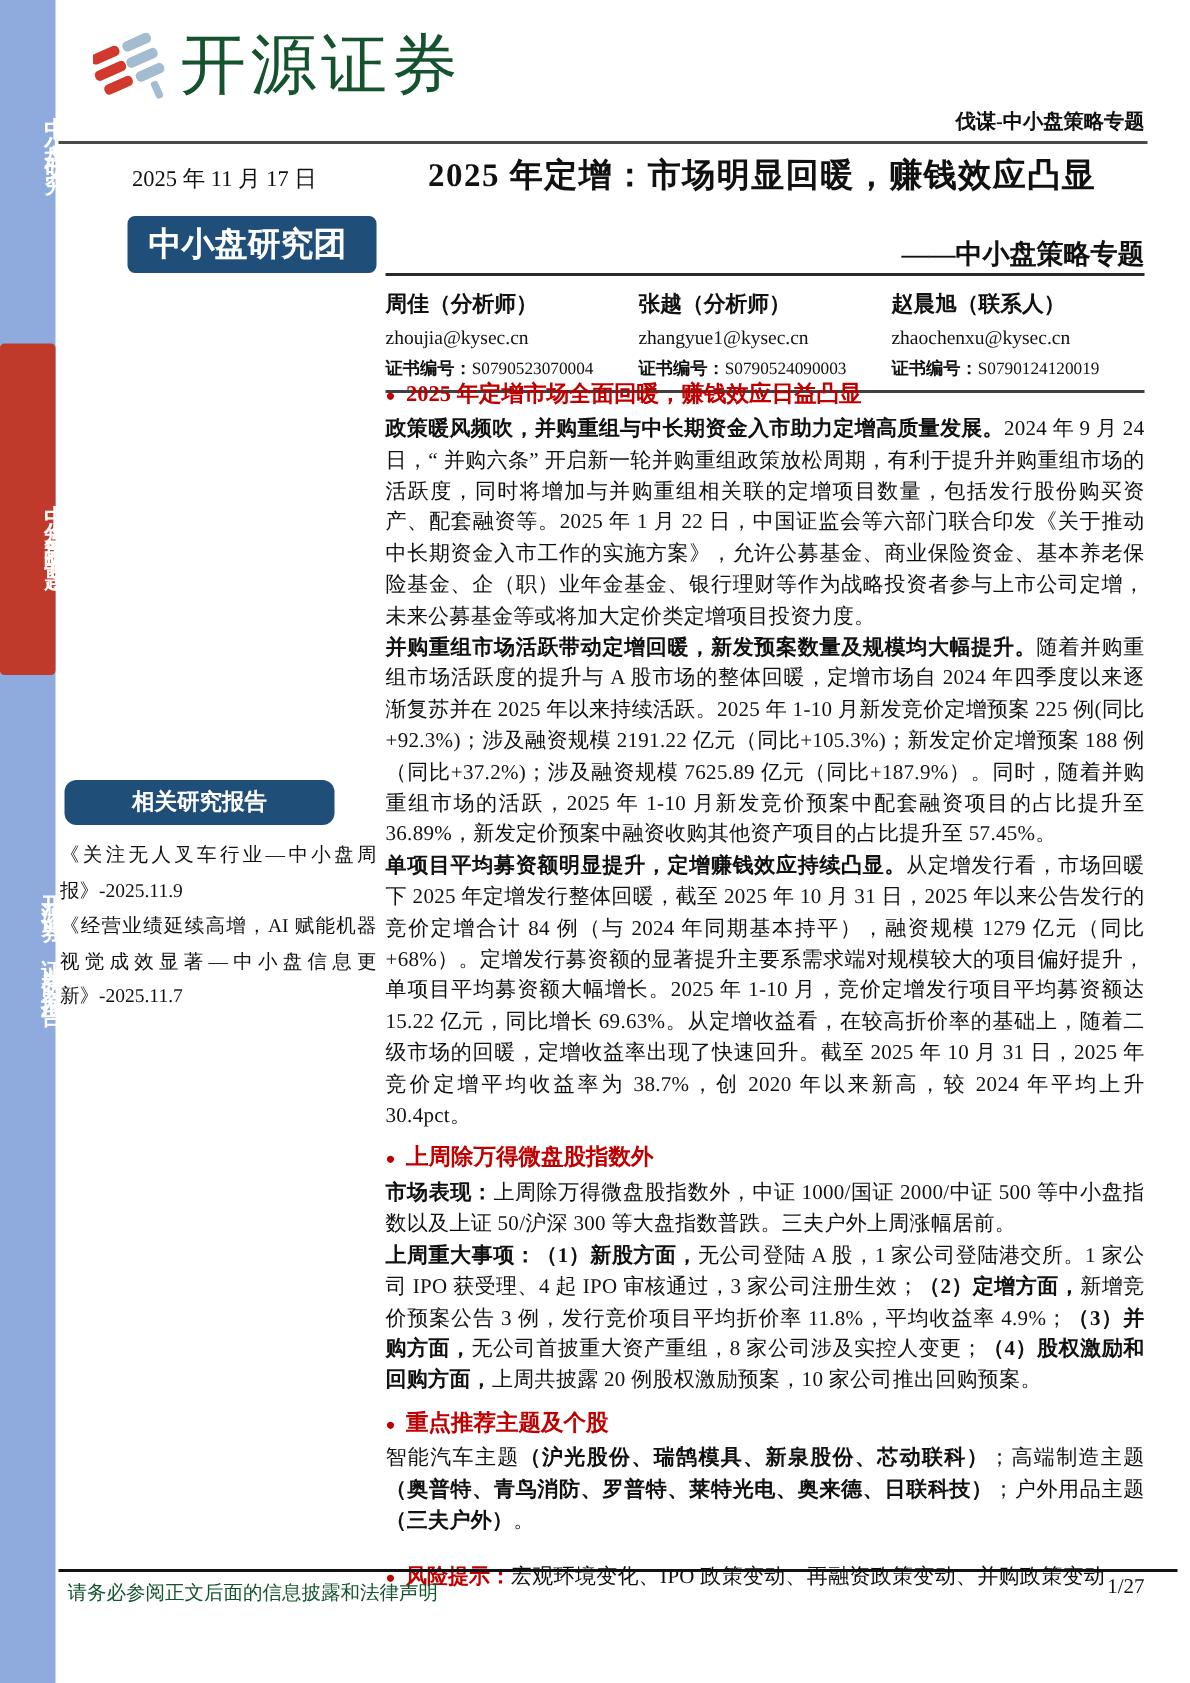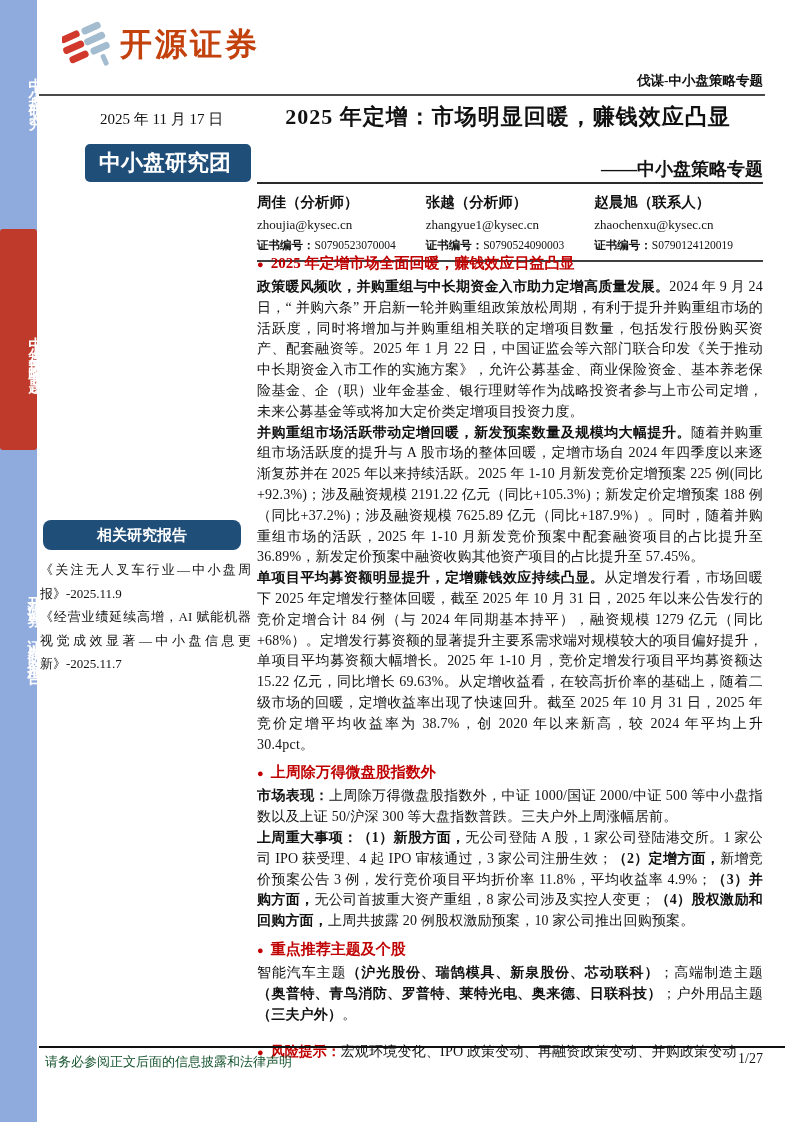--- a/index.html
+++ b/index.html
@@ -11,26 +11,26 @@
   .rail-label{position:absolute;left:0;width:37px;text-align:center;
               writing-mode:vertical-rl;text-orientation:upright;
               color:#fff;font-weight:bold;font-family:"Liberation Sans",sans-serif;}
   .rail-top{top:66px;font-size:15px;letter-spacing:9px;left:8px;}
   .rail-red{position:absolute;left:0;top:229px;width:37px;height:221px;background:#C03A2B;border-radius:3px;}
   .rail-red .rail-label{position:absolute;top:40px;left:8px;font-size:15px;letter-spacing:7px;height:160px;}
   .rail-bottom{top:585px;font-size:14px;letter-spacing:6px;left:7px;}
 
   
   .logo-row{position:absolute;left:62px;top:16px;display:flex;align-items:center;gap:10px;}
-  .logo-text{font-family:"Liberation Sans",sans-serif;font-weight:bold;font-size:32px;
-             color:#c2410c;letter-spacing:3px;line-height:1;}
+  .logo-text{font-family:"Liberation Sans",sans-serif;font-weight:normal;font-size:44px;
+             color:#14532d;letter-spacing:3px;line-height:1;}
   .series-label{position:absolute;right:30px;top:72px;font-size:13.5px;font-weight:bold;}
   .header-rule{position:absolute;left:39px;right:28px;top:94px;border-top:2px solid #4a4a4a;}
 
-  .date{position:absolute;left:100px;top:110px;font-size:15px;}
+  .date{position:absolute;left:88px;top:110px;font-size:15px;}
   .doc-title{position:absolute;left:252px;top:102px;width:512px;text-align:center;
              font-size:22px;font-weight:bold;letter-spacing:1px;}
   .team-badge{position:absolute;left:85px;top:144px;width:152px;height:38px;background:#1F4E79;
               border-radius:5px;color:#fff;font-weight:bold;font-size:22px;line-height:38px;
               padding-left:14px;font-family:"Liberation Sans",sans-serif;}
   .subtitle{position:absolute;right:30px;top:157px;font-size:18px;font-weight:bold;}
 
   
   .analysts{position:absolute;left:257px;top:182px;width:506px;
             border-top:2px solid #2a2a2a;border-bottom:2px solid #404040;
@@ -47,21 +47,21 @@
                font-size:15px;line-height:25px;margin-top:5px;}
   .bullet{font-size:11px;line-height:25px;}
   .para{font-size:14px;line-height:20.8px;text-align:justify;letter-spacing:0.2px;
         text-justify:inter-ideograph;}
   .para .b{font-weight:bold;}
   .risk-line{margin-top:15px;font-size:14px;line-height:22px;display:flex;gap:7px;align-items:baseline;}
   .risk-label{color:#C00000;font-weight:bold;}
   .risk-text{letter-spacing:0.2px;}
 
   
-  .reports-header{position:absolute;left:43px;top:520px;width:198px;height:30px;background:#1F4E79;
+  .reports-header{position:absolute;left:43px;top:520px;width:180px;height:30px;background:#1F4E79;
                   border-radius:8px;color:#fff;font-weight:bold;font-size:15px;line-height:30px;
                   text-align:center;font-family:"Liberation Sans",sans-serif;}
   .reports{position:absolute;left:40px;top:558px;width:211px;font-size:13px;line-height:23.5px;
            text-align:justify;}
   .report-item{margin:0;}
 
   
   .footer-rule{position:absolute;left:39px;right:8px;top:1046px;border-top:2px solid #111;}
   .footer-left{position:absolute;left:45px;top:1053px;font-size:13px;color:#14532d;}
   .footer-right{position:absolute;right:30px;top:1051px;font-size:14px;}

